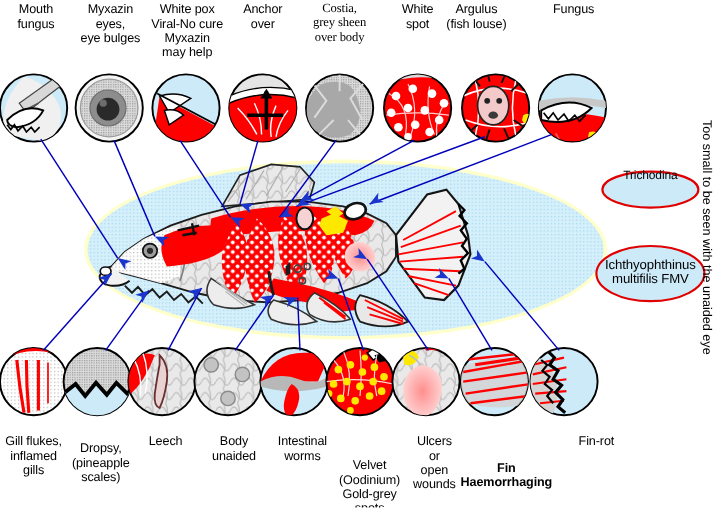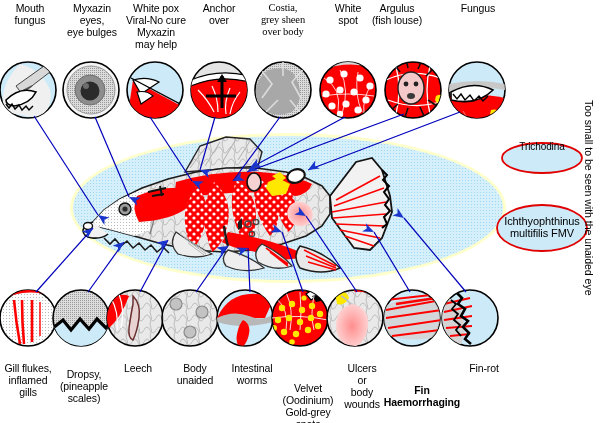--- a/index.html
+++ b/index.html
@@ -487,25 +487,25 @@
       <div class="lbl" style="left: 140px; top: 362px; width: 110px;">Body
 unaided</div>
       <div class="lbl" style="left: 197px; top: 362px; width: 110px; text-align: center;">Intestinal
 worms</div>
       <div class="lbl" style="left: 253px; top: 382px; width: 110px;">Velvet
 (Oodinium)
 Gold-grey
 spots</div>
       <div class="lbl" style="left: 307px; top: 362px; width: 110px;">Ulcers
 or
-body
+open
 wounds</div>
       <div class="lbl" style="left: 367px; top: 384px; width: 110px; font-weight: bold;">Fin
 Haemorrhaging</div>
-      <div class="lbl" style="left: 429px; top: 362px; width: 110px;">Fin-rot</div>
+      <div class="lbl" style="left: 442px; top: 362px; width: 110px;">Fin-rot</div>
     </div>
   <div id="ellipse-labels">
       <div class="lbl" style="left: 487px; width: 110px; top: 141px; font-size: 10px;">Trichodina</div>
       <div class="lbl" style="left: 487px; width: 110px; top: 215px; font-size: 11px;">Ichthyophthinus
 multifilis FMV</div>
     </div>
 
   <div class="vlabel" id="side-note" style="left:595px;top:100px;transform:rotate(90deg);">Too small to be seen with the unaided eye</div>
 </div>
 

